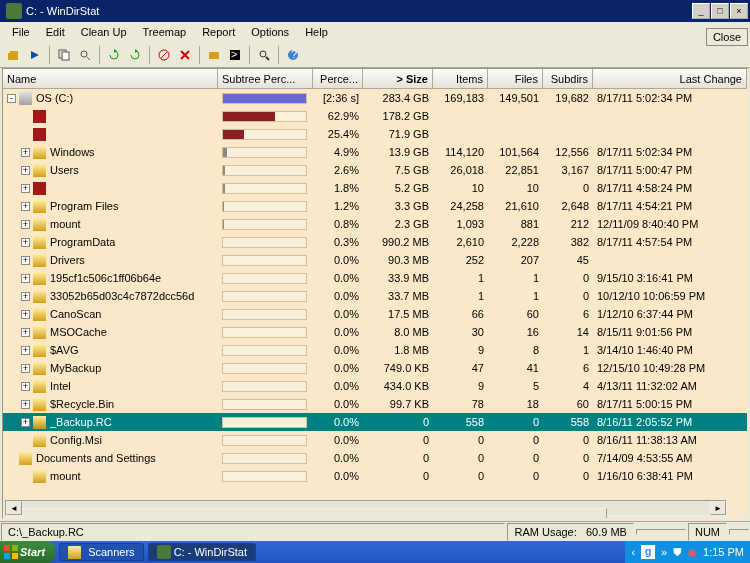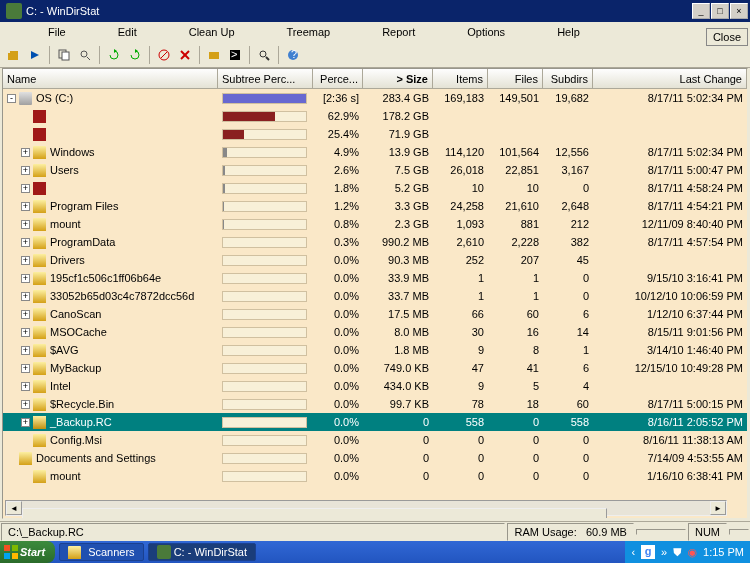--- a/index.html
+++ b/index.html
@@ -5,21 +5,21 @@
 * { margin: 0; padding: 0; box-sizing: border-box; font-family: Tahoma, sans-serif; font-size: 11px; }
 body { width: 750px; height: 563px; background: #ece9d8; overflow: hidden; position: relative; }
 
 .titlebar { height: 22px; background: linear-gradient(to bottom, #0a246a, #0a246a); display: flex; align-items: center; padding: 0 2px; }
 .titlebar-icon { width: 16px; height: 16px; background: #4a7a3a; border-radius: 2px; margin: 0 4px; }
 .titlebar-text { color: white; font-size: 11px; flex: 1; }
 .titlebar-btn { width: 18px; height: 16px; background: #d4d0c8; border: 1px outset #fff; margin-left: 1px; display: flex; align-items: center; justify-content: center; font-size: 9px; }
 .close-btn-right { position: absolute; right: 2px; top: 28px; border: 1px solid #888; padding: 2px 6px; background: #ece9d8; font-size: 11px; z-index: 10; }
 
 .menubar { height: 20px; display: flex; align-items: center; padding: 0 4px; background: #ece9d8; }
-.menubar span { padding: 2px 8px; cursor: default; margin-left: 36px; }
+.menubar span { padding: 2px 8px; cursor: default; }
 
 .toolbar { height: 26px; display: flex; align-items: center; padding: 2px 4px; gap: 1px; border-bottom: 1px solid #aca899; }
 .tb-btn { width: 20px; height: 20px; display: flex; align-items: center; justify-content: center; cursor: pointer; }
 .tb-sep { width: 1px; height: 18px; background: #aca899; margin: 0 3px; }
 
 .grid { position: absolute; top: 68px; left: 2px; right: 2px; bottom: 44px; background: #fae8c8; border: 1px inset #ece9d8; overflow: hidden; }
 .grid-header { height: 20px; display: flex; background: #f97316; border-bottom: 1px solid #aca899; }
 .grid-header .col { border-right: 1px solid #aca899; padding: 2px 4px; display: flex; align-items: center; background: linear-gradient(#fefefe, #e4e2d5); cursor: pointer; }
 .col-name { width: 215px; }
 .col-subtree { width: 95px; }
@@ -45,21 +45,21 @@
 .cell-subtree { width: 95px; }
 .bar-bg { width: 85px; height: 11px; background: #f8f0d8; border: 1px solid #d0c0a0; position: relative; }
 .bar-fill { height: 100%; background: #6868d0; }
 .bar-fill.red { background: #8a2020; }
 .bar-fill.grey { background: #888; }
 .cell-perc { width: 50px; text-align: right; }
 .cell-size { width: 70px; text-align: right; }
 .cell-items { width: 55px; text-align: right; }
 .cell-files { width: 55px; text-align: right; }
 .cell-subdirs { width: 50px; text-align: right; }
-.cell-change { flex: 1; text-align: right; padding-right: 8px; }
+.cell-change { flex: 1; padding-right: 8px; }
 
 .hscroll { position: absolute; bottom: 2px; left: 2px; right: 20px; height: 16px; background: #e8e4d8; border: 1px inset; display:flex; align-items: center; }
 .hscroll-btn { width: 16px; height: 14px; background: #ece9d8; border: 1px outset; display:flex; align-items:center; justify-content:center; font-size:8px;}
 .hscroll-track { flex:1; position: relative; }
 .hscroll-thumb { position:absolute; left:0; width:85%; height:14px; background:#ece9d8; border:1px outset; }
 
 .statusbar { position: absolute; bottom: 22px; left: 0; right: 0; height: 20px; display: flex; align-items: center; background: #ece9d8; border-top: 1px solid #aca899; }
 .status-cell { padding: 2px 6px; border: 1px inset #ece9d8; margin: 1px; }
 .status-path { flex: 1; }
 
@@ -478,20 +478,21 @@
         <div class="cell cell-subtree">
           <div class="bar-bg">
             <div class="bar-fill grey" style="width:0%"></div>
           </div>
         </div>
         <div class="cell cell-perc">0.0%</div>
         <div class="cell cell-size">434.0 KB</div>
         <div class="cell cell-items">9</div>
         <div class="cell cell-files">5</div>
         <div class="cell cell-subdirs">4</div>
+        <div class="cell cell-change">4/13/11 11:32:02 AM</div>
       </div>
       <div class="row">
         <div class="cell cell-name" style="padding-left:18px">
           <span class="expander ">+</span>
           <span class="icon-sq icon-folder"></span>
           <span>$Recycle.Bin</span>
         </div>
         <div class="cell cell-subtree">
           <div class="bar-bg">
             <div class="bar-fill grey" style="width:0%"></div>

